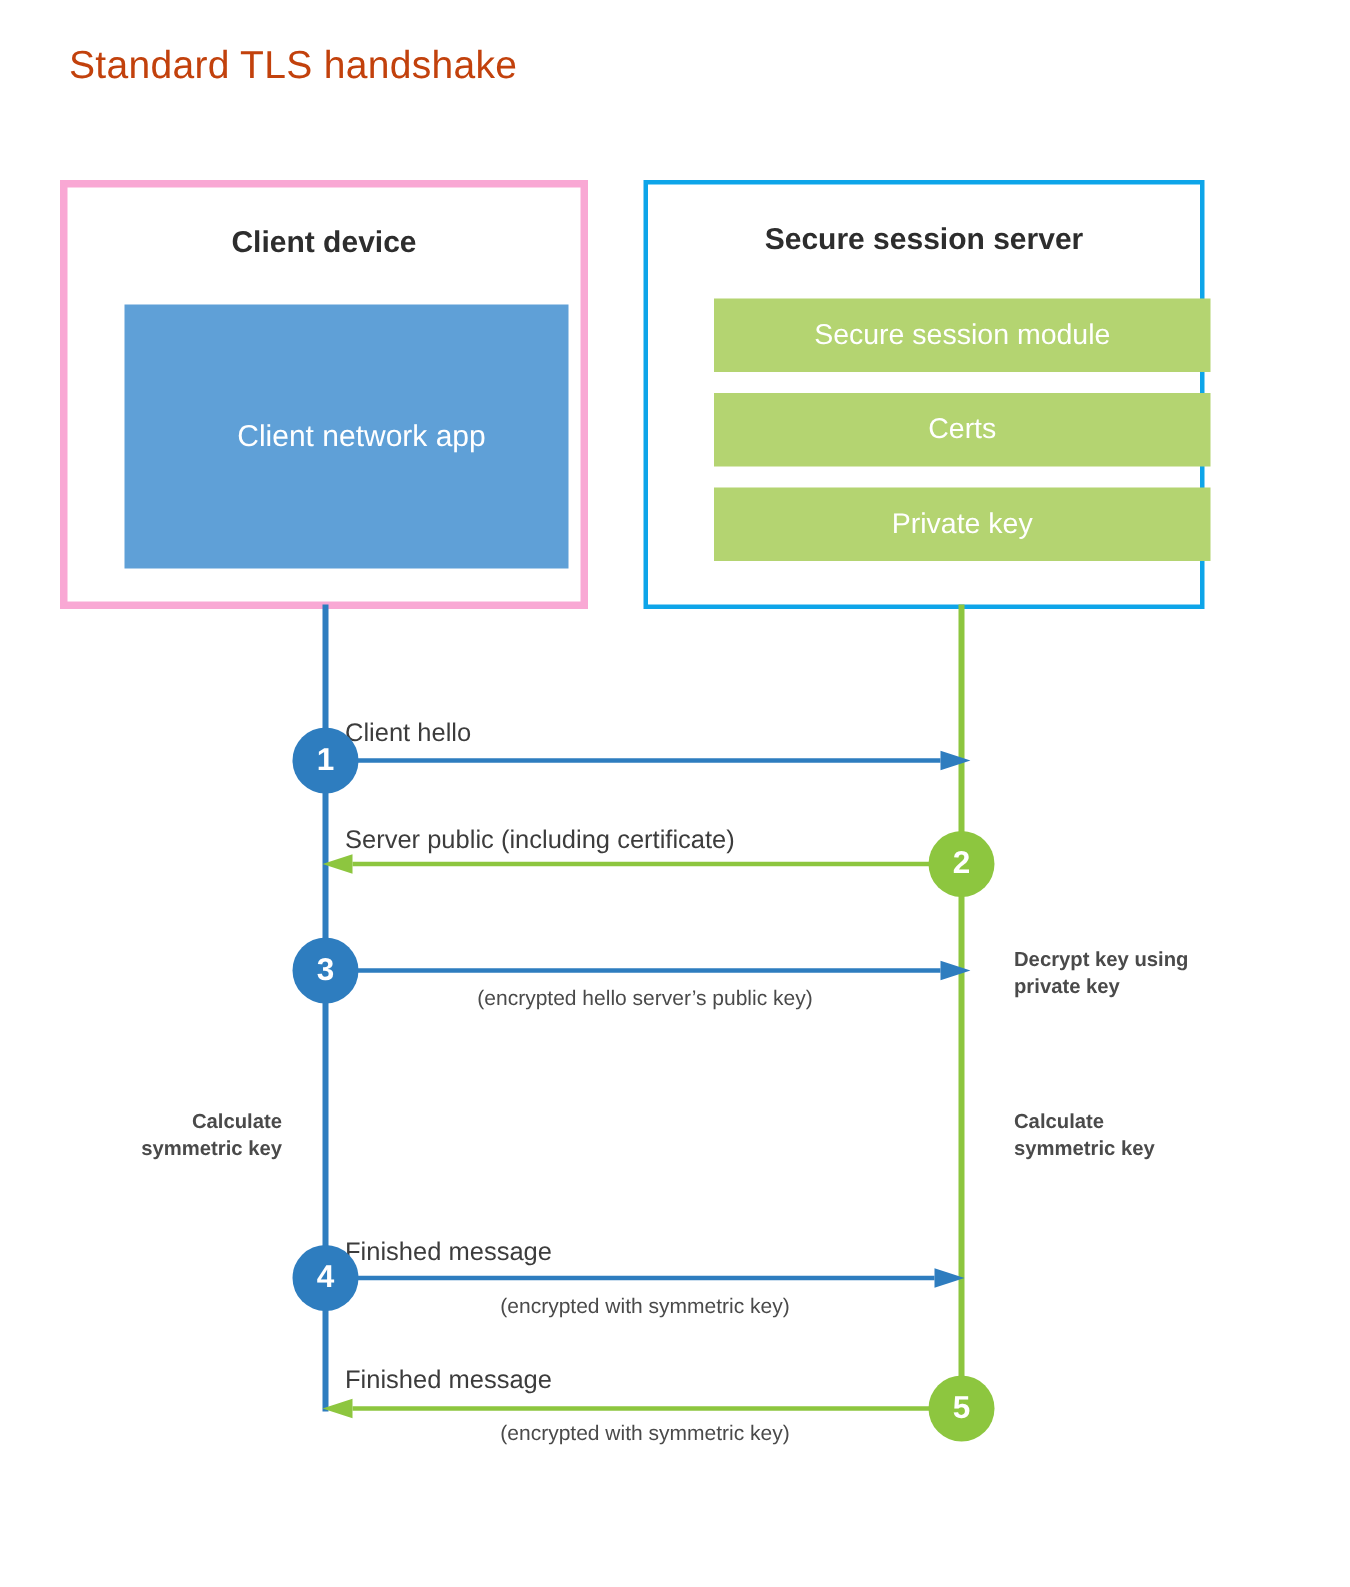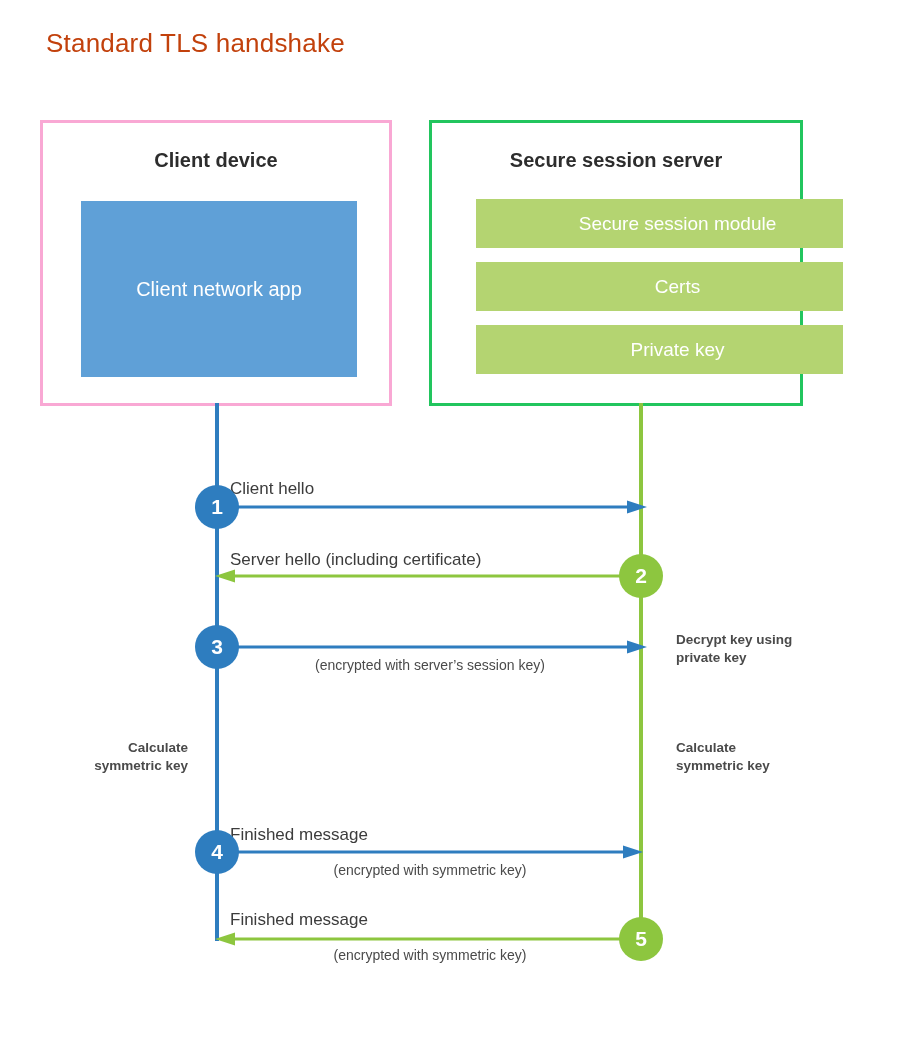--- a/index.html
+++ b/index.html
@@ -39,28 +39,28 @@
   .actor-box {
     position: absolute;
     background: #ffffff;
     box-sizing: border-box;
   }
   .actor-box.client {
     left: 40px;
     top: 120px;
     width: 352px;
     height: 286px;
-    border: 3px solid #f9a8d4;
+    border: 5px solid #f9a8d4;
   }
   .actor-box.server {
     left: 429px;
     top: 120px;
     width: 374px;
     height: 286px;
-    border: 3px solid #22c55e;
+    border: 3px solid #0ea5e9;
   }
   .actor-title {
     position: absolute;
     left: 0;
     right: 0;
     top: 26px;
     text-align: center;
     font-size: 20px;
     font-weight: bold;
     color: #2d2d2d;
@@ -71,39 +71,39 @@
     position: absolute;
     left: 38px;
     top: 78px;
     width: 276px;
     height: 176px;
     background: #5fa0d7;
     display: flex;
     align-items: center;
     justify-content: center;
     text-align: center;
+    padding-left: 20px;
   }
   .client-app-block .block-label {
     color: #ffffff;
     font-size: 20px;
     font-weight: 400;
     line-height: 1.35;
     max-width: 180px;
   }
 
   .server-block {
     position: absolute;
     left: 44px;
     width: 331px;
     height: 49px;
     background: #b4d471;
     display: flex;
     align-items: center;
     justify-content: center;
-    padding-left: 36px;
   }
   .server-block .block-label {
     color: #ffffff;
     font-size: 19px;
     font-weight: 400;
   }
   .server-block.b0 { top: 76px; }
   .server-block.b1 { top: 139px; }
   .server-block.b2 { top: 202px; }
 
@@ -245,30 +245,30 @@
 
   <div class="msg-label lbl-1">Client hello</div>
   <div class="msg-arrow a1">
     <svg width="432" height="14" viewBox="0 0 432 14">
       <line x1="0" y1="7" x2="412" y2="7" stroke="#2e7dbf" stroke-width="3"></line>
       <polygon points="412,0.5 432,7 412,13.5" fill="#2e7dbf"></polygon>
     </svg>
   </div>
   <div class="step-circle blue c1">1</div>
 
-  <div class="msg-label lbl-2">Server hello (including certificate)</div>
+  <div class="msg-label lbl-2">Server public (including certificate)</div>
   <div class="msg-arrow a2">
     <svg width="432" height="14" viewBox="0 0 432 14">
       <line x1="20" y1="7" x2="432" y2="7" stroke="#8dc63f" stroke-width="3"></line>
       <polygon points="20,0.5 0,7 20,13.5" fill="#8dc63f"></polygon>
     </svg>
   </div>
   <div class="step-circle green c2">2</div>
 
-  <div class="msg-sublabel sub-3">(encrypted with server’s session key)</div>
+  <div class="msg-sublabel sub-3">(encrypted hello server’s public key)</div>
   <div class="msg-arrow a3">
     <svg width="432" height="14" viewBox="0 0 432 14">
       <line x1="0" y1="7" x2="412" y2="7" stroke="#2e7dbf" stroke-width="3"></line>
       <polygon points="412,0.5 432,7 412,13.5" fill="#2e7dbf"></polygon>
     </svg>
   </div>
   <div class="step-circle blue c3">3</div>
   <div class="note decrypt-note">Decrypt key using
 private key</div>
 

